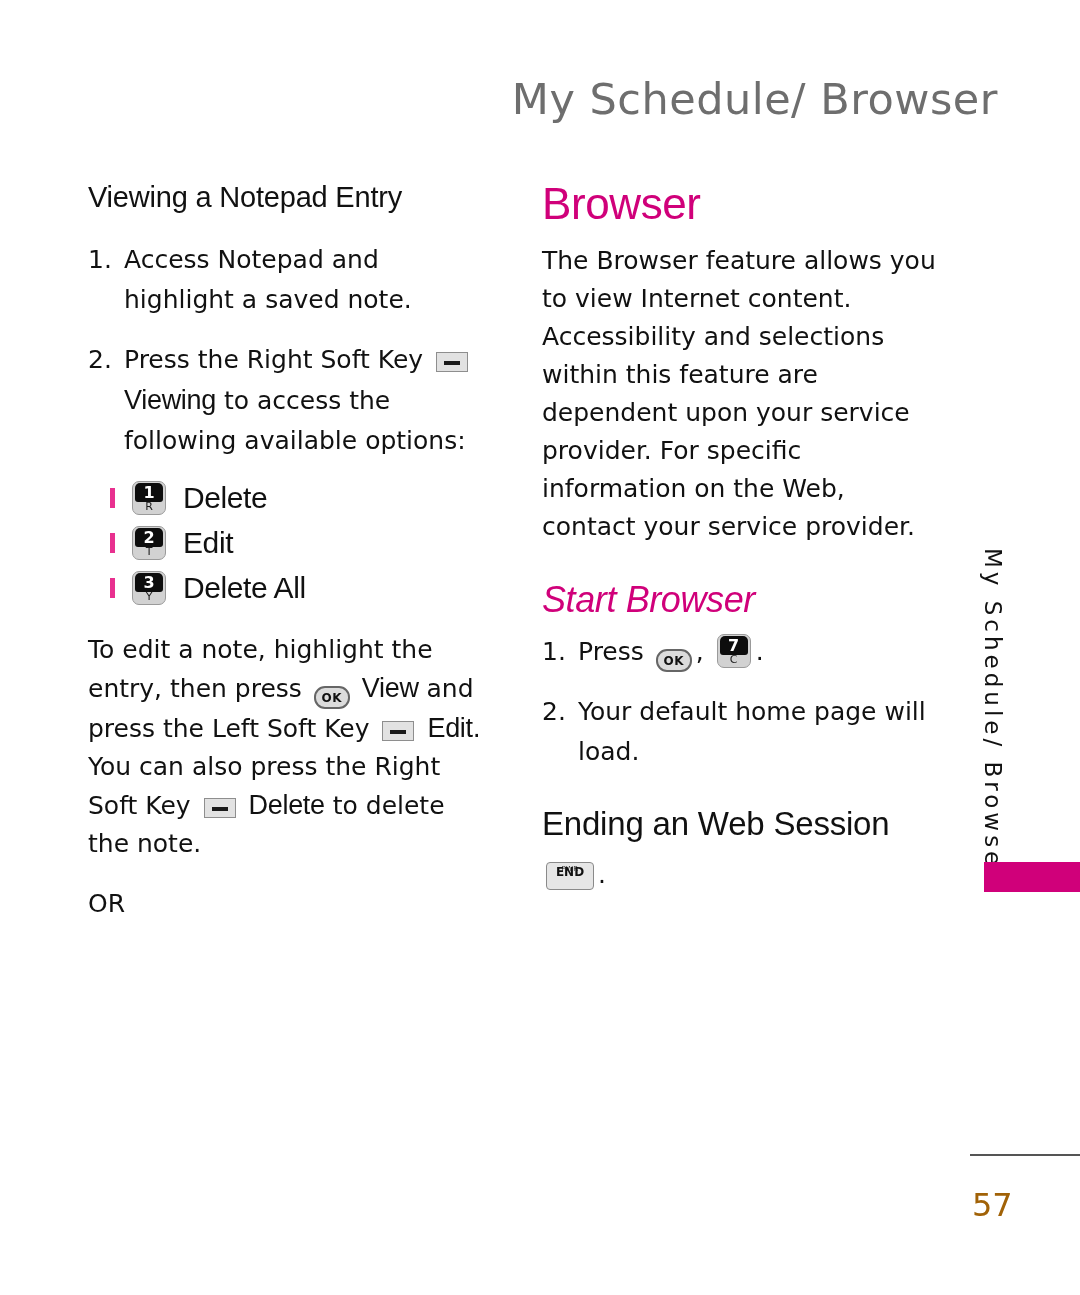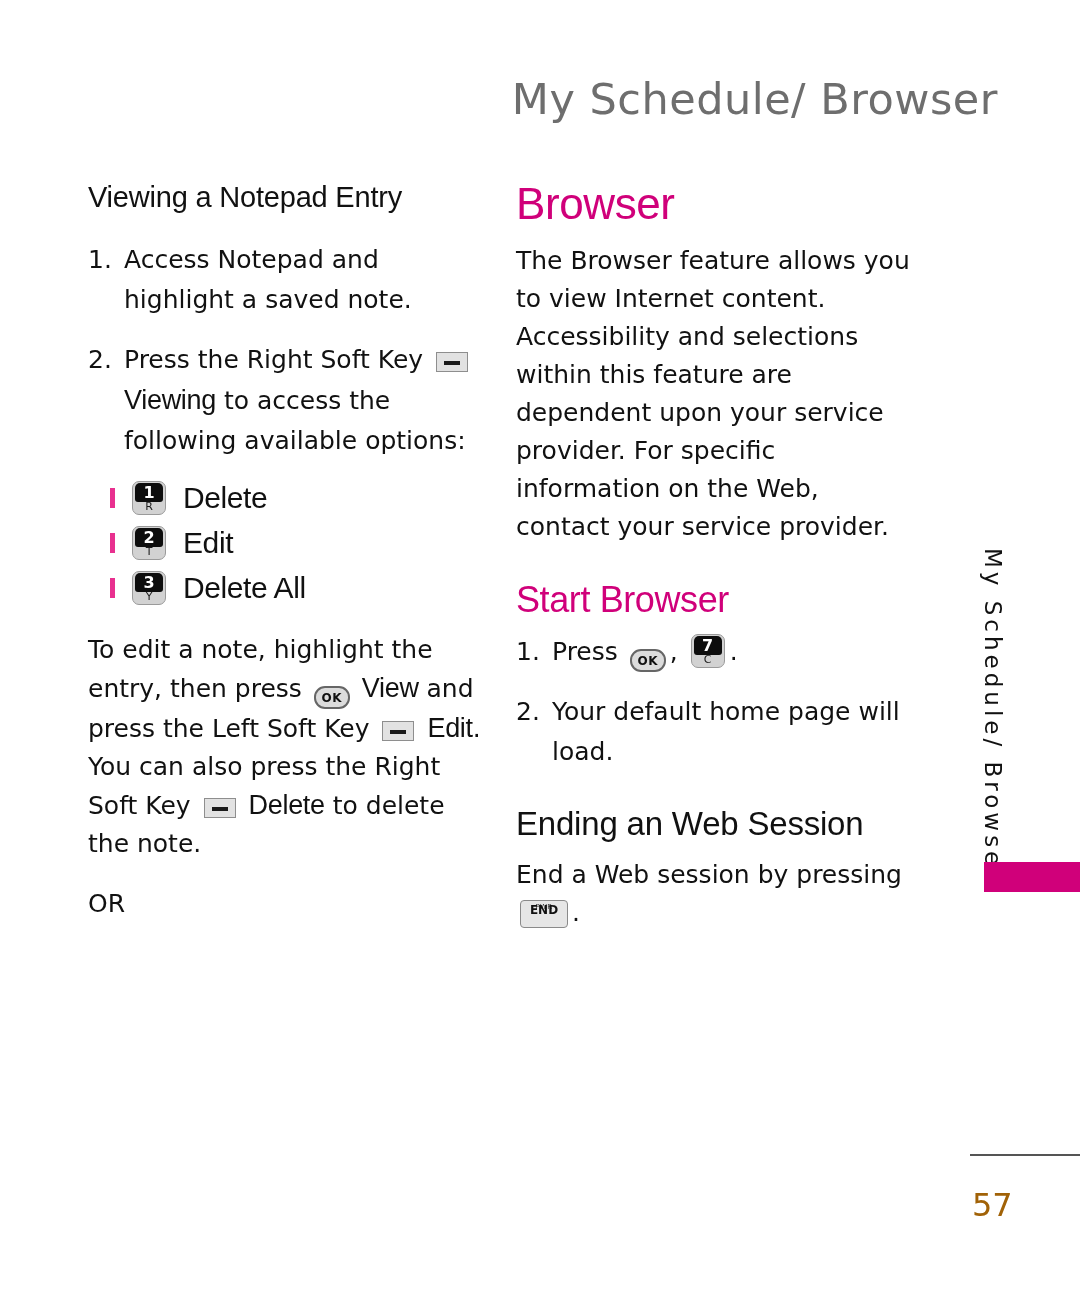--- a/index.html
+++ b/index.html
@@ -27,21 +27,21 @@
     white-space: nowrap;
   }
 
   
   .columns {
     position: absolute;
     top: 182px;
     left: 88px;
     width: 868px;
     display: flex;
-    gap: 32px;
+    gap: 58px;
   }
   .col { width: 396px; }
 
   
   .h-black {
     font-family: "Liberation Sans", sans-serif;
     font-size: 29px;
     font-weight: 400;
     color: #111;
     margin: 0 0 26px 0;
@@ -54,20 +54,21 @@
     font-weight: 400;
     color: #d0007a;
     margin: 0 0 16px 0;
     line-height: 1.0;
     letter-spacing: -0.4px;
   }
   .h-pink.sub {
     font-size: 36px;
     margin-top: 36px;
     margin-bottom: 14px;
+    font-style: italic;
   }
   .h-black.sub2 {
     font-size: 33px;
     margin-top: 34px;
     margin-bottom: 14px;
   }
 
   
   .para {
     font-family: "DejaVu Sans", sans-serif;
@@ -358,21 +359,20 @@
     </div>
 
     <div class="ol-item">
       <span class="num">2.</span>
       <span>Your default home page will load.</span>
     </div>
 
     <h2 class="h-black sub2">Ending an Web Session</h2>
 
     <div class="para">
-      <span>End a Web session by pressing</span>
       <span class="endkey">
         <span class="pwr">PWR</span>
         <span class="end">END</span>
       </span><span>.</span>
     </div>
 
   </div>
 </div>
 
 <div class="side-tab-text">My Schedule/ Browser</div>

